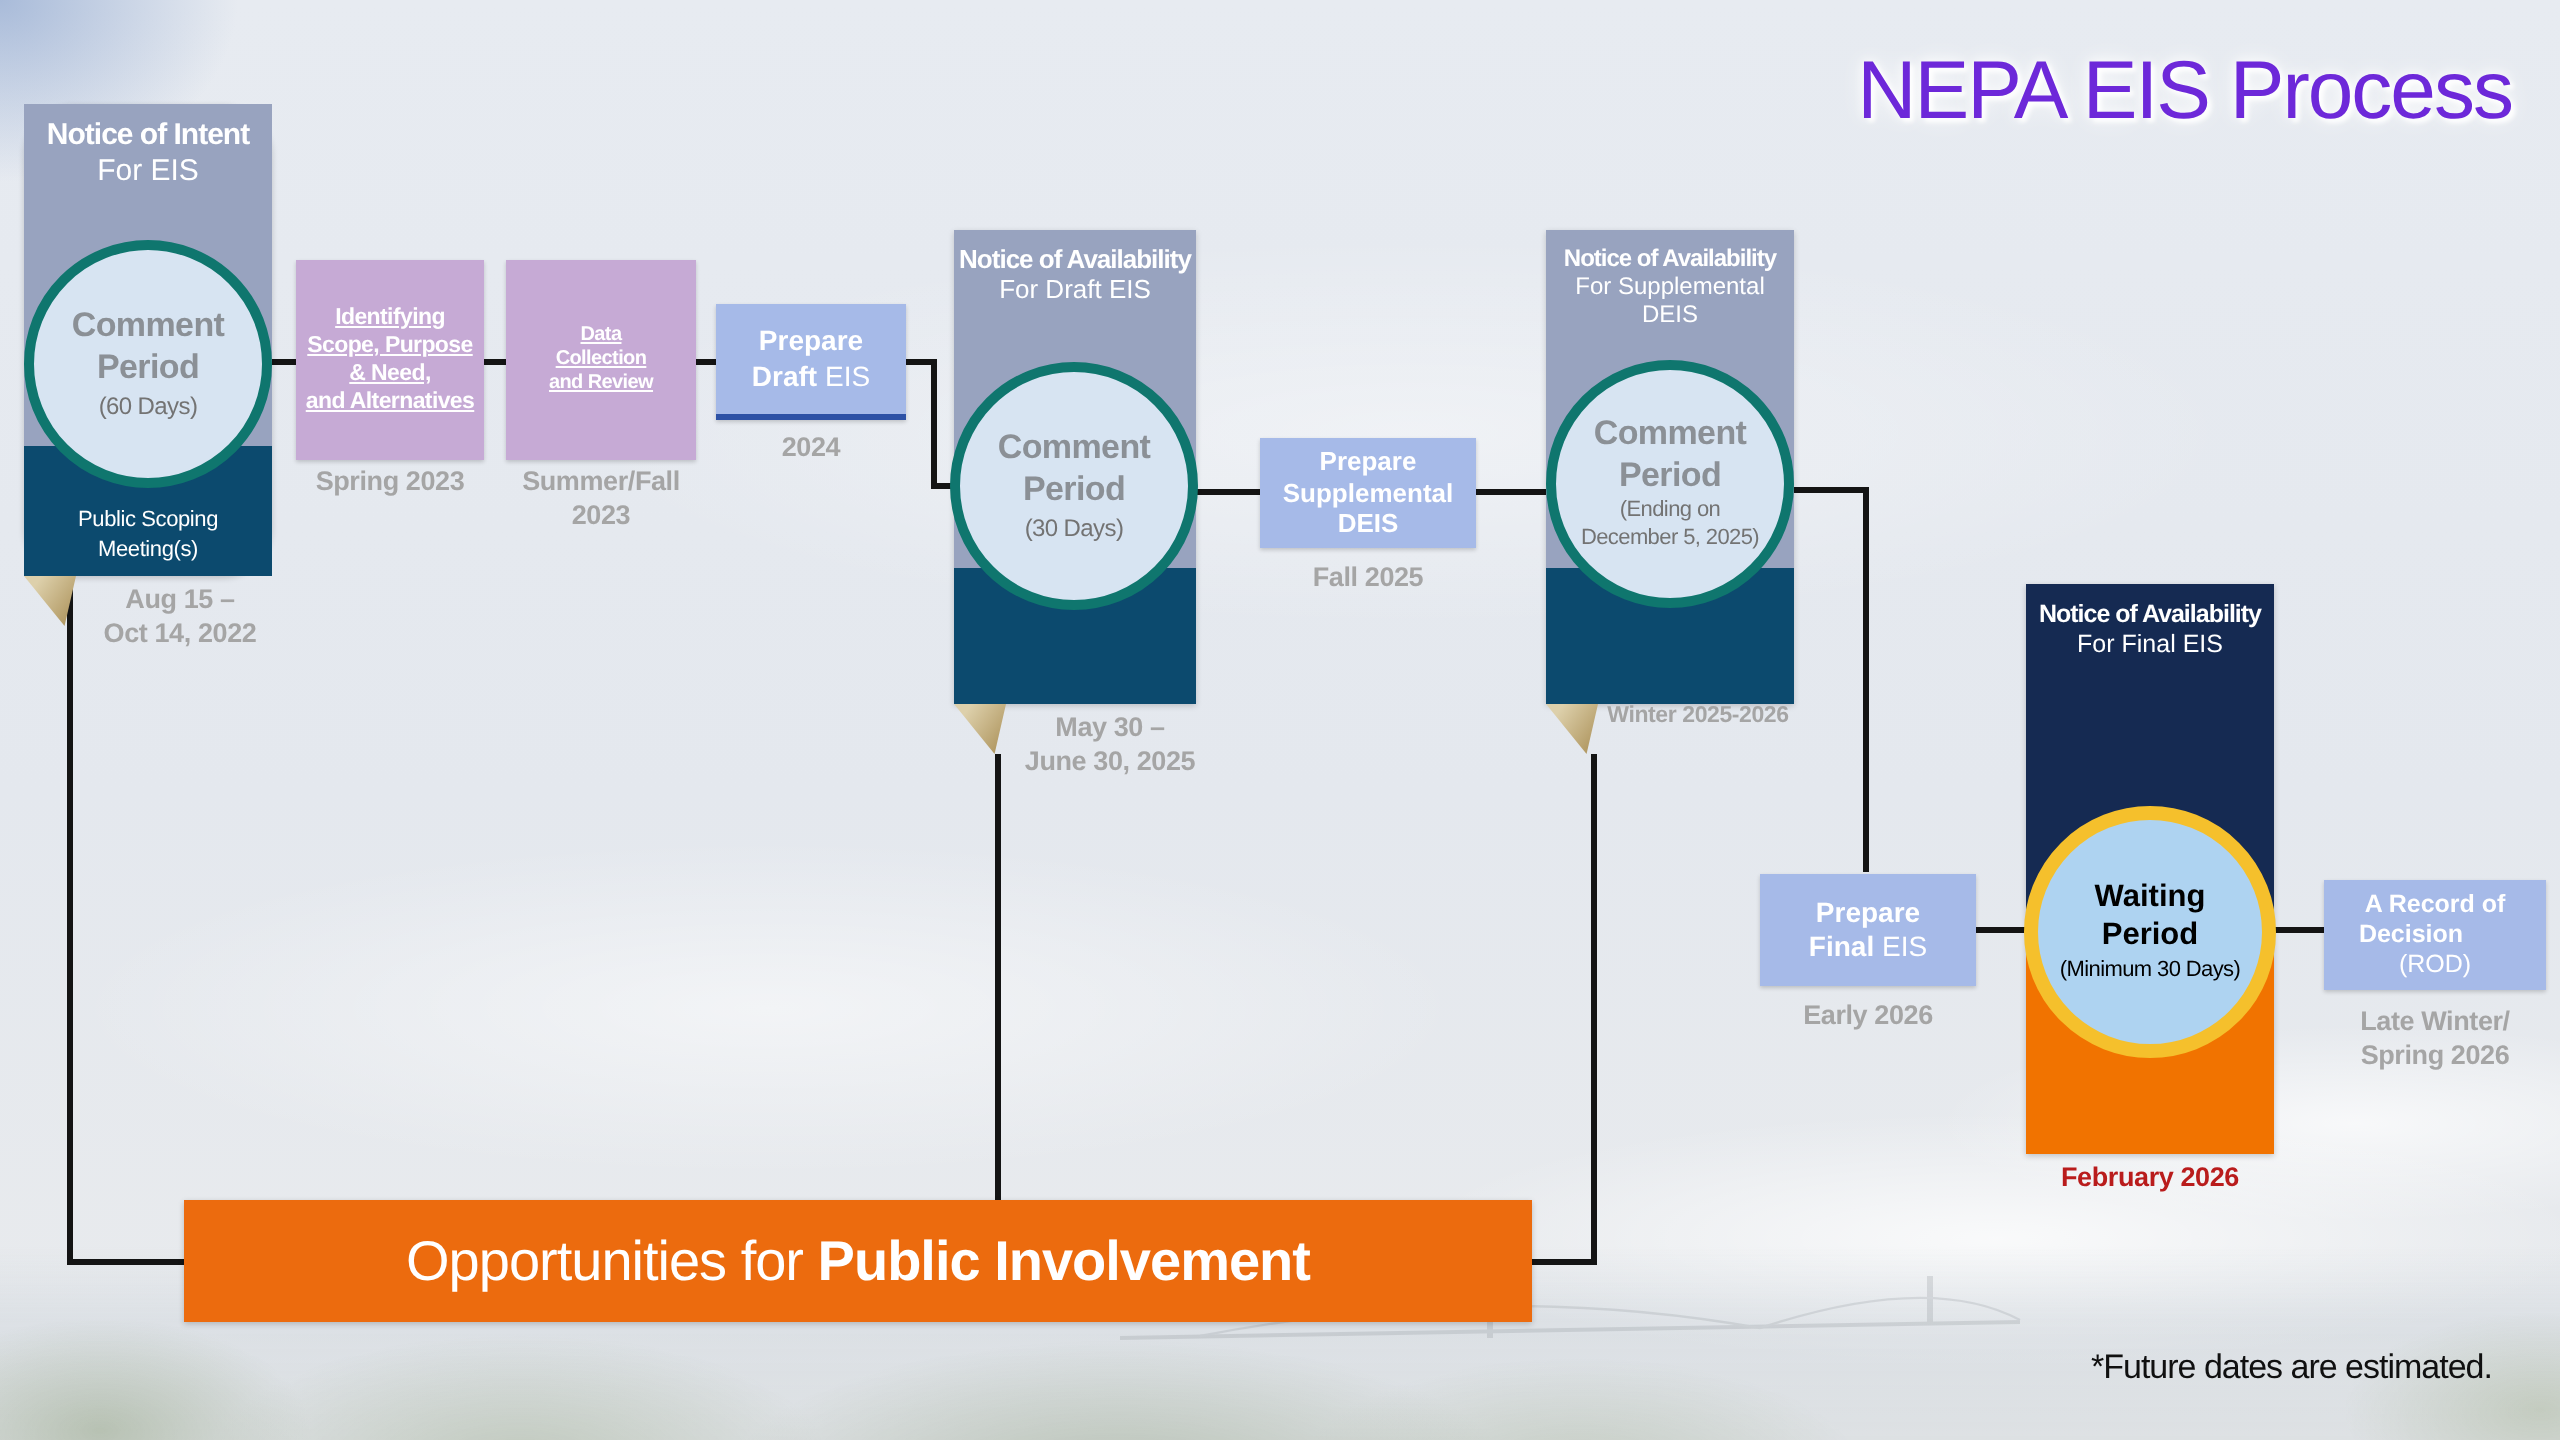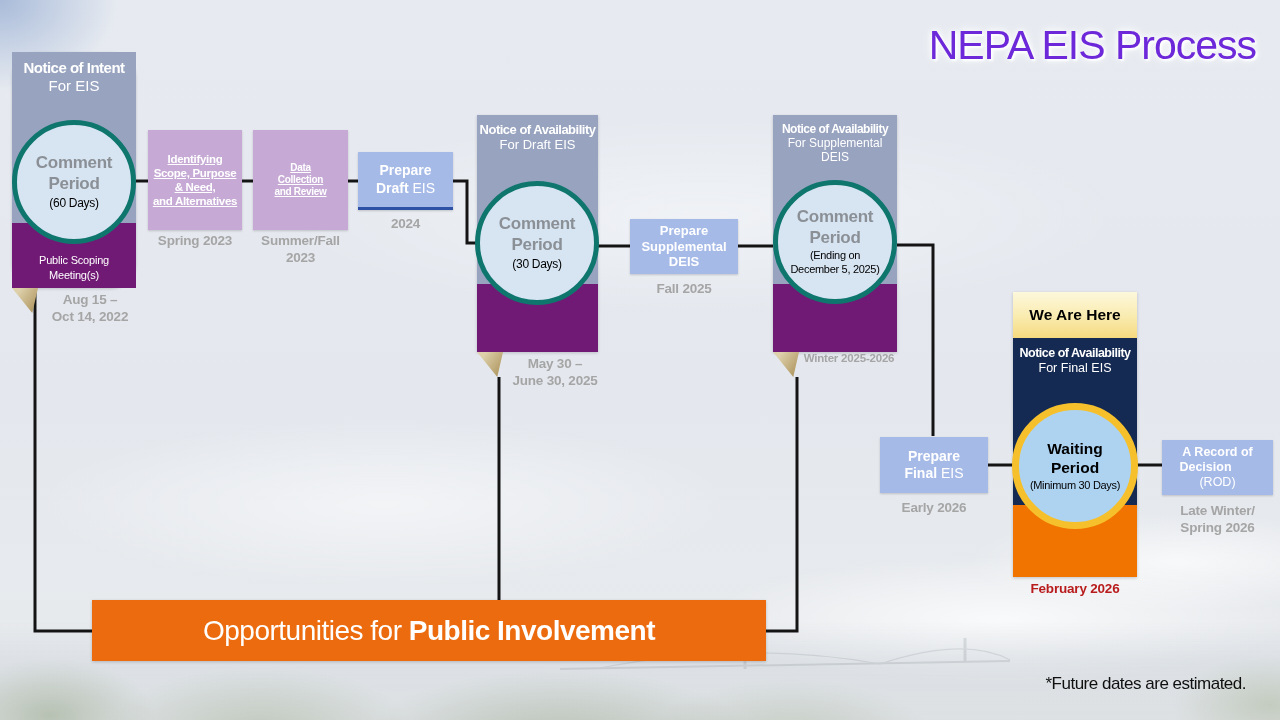--- a/index.html
+++ b/index.html
@@ -34,28 +34,28 @@
   .title{top:22px;right:24px;font-size:41px;font-weight:normal;color:#6d28d9;letter-spacing:-1px;
     text-shadow:0 0 6px #fff,0 0 12px #fff,2px 2px 2px rgba(255,255,255,.95);}
   .footnote{top:674px;right:34px;font-size:17px;color:#101010;letter-spacing:-0.5px;}
   .banner{left:92px;top:600px;width:674px;height:61px;background:#ec6b0e;color:#fff;
     display:flex;align-items:center;justify-content:center;font-size:28px;letter-spacing:-0.5px;
     box-shadow:0 1px 3px rgba(0,0,0,.2);}
   .banner .b{font-weight:bold;}
   
   .ms-card{display:flex;flex-direction:column;box-shadow:0 1px 3px rgba(0,0,0,.18);}
   .ms-top{background:#98a3bf;color:#fff;text-align:center;padding-top:7px;line-height:1.18;}
-  .ms-bottom{background:#701a75;flex:1;position:relative;}
+  .ms-bottom{background:#0c4a6e;flex:1;position:relative;}
   .ms-h1{font-weight:bold;letter-spacing:-0.5px;}
   .ms-circle{position:absolute;width:124px;height:124px;border-radius:50%;
     background:#d7e4f2;border:5px solid #0f766e;box-sizing:border-box;
     display:flex;flex-direction:column;align-items:center;justify-content:center;
     color:#8b9096;text-align:center;line-height:1.2;}
   .ms-circle .big{font-size:17px;font-weight:bold;letter-spacing:-0.3px;}
-  .ms-circle .sub{font-size:12px;color:#000000;margin-top:2px;letter-spacing:-0.3px;}
+  .ms-circle .sub{font-size:12px;color:#737373;margin-top:2px;letter-spacing:-0.3px;}
   .ms-note{position:absolute;left:0;right:0;bottom:6px;color:#fff;font-size:11px;
     text-align:center;line-height:1.3;letter-spacing:-0.2px;}
   .ms-fold{position:absolute;left:0;top:100%;width:26px;height:25px;
     background:linear-gradient(125deg,#ddd0ab 20%,#a98e55 100%);
     clip-path:polygon(0 0,100% 0,78% 100%);}
   #card-noi{left:12px;top:52px;width:124px;height:236px;border-radius:25px;}
   #card-noi .ms-top{height:164px;font-size:15px;}
   #card-noi .ms-circle{left:0;top:68px;}
   #card-noa-draft{left:477px;top:115px;width:121px;height:237px;}
   #card-noa-draft .ms-top{height:162px;font-size:13px;}
@@ -226,21 +226,20 @@
 </div>
 <div class="el date" id="lbl-noa-suppl">Winter 2025-2026</div>
 
 <div class="el pbox blue" id="box-prep-final">
   <div>Prepare</div>
   <div><span class="b">Final</span><span class="r"> EIS</span></div>
 </div>
 <div class="el date" id="lbl-prep-final">Early 2026</div>
 
 <div class="el" id="card-wah" style="position:absolute;">
-  <div class="wah-flag">We Are Here</div>
   <div class="wah-navy">
     <div class="ms-h1">Notice of Availability</div>
     <div>For Final EIS</div>
   </div>
   <div class="wah-orange"></div>
   <div class="wah-circle">
     <div class="big">Waiting</div>
     <div class="big">Period</div>
     <div class="sub">(Minimum 30 Days)</div>
   </div>

